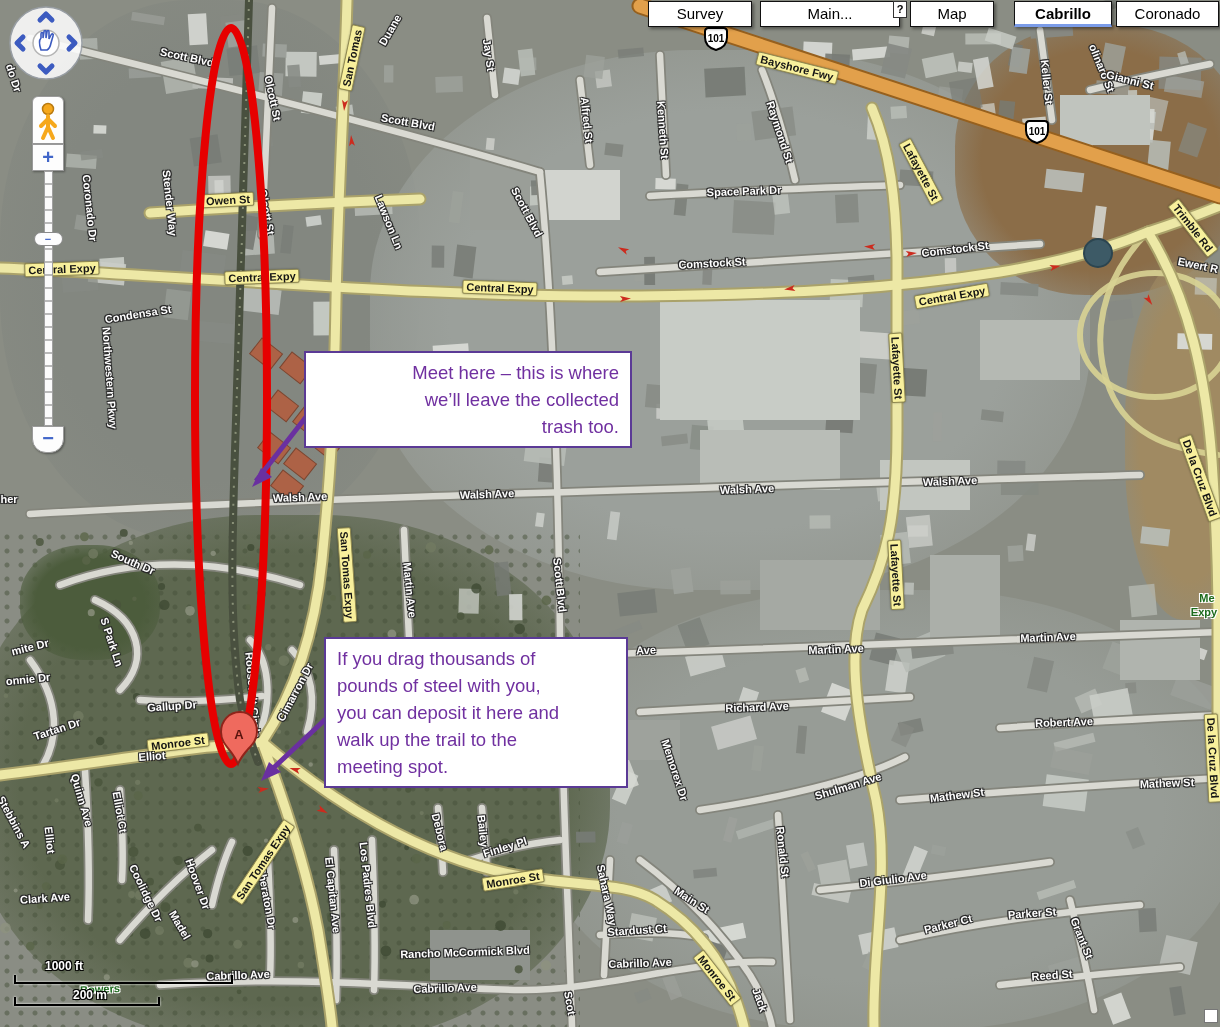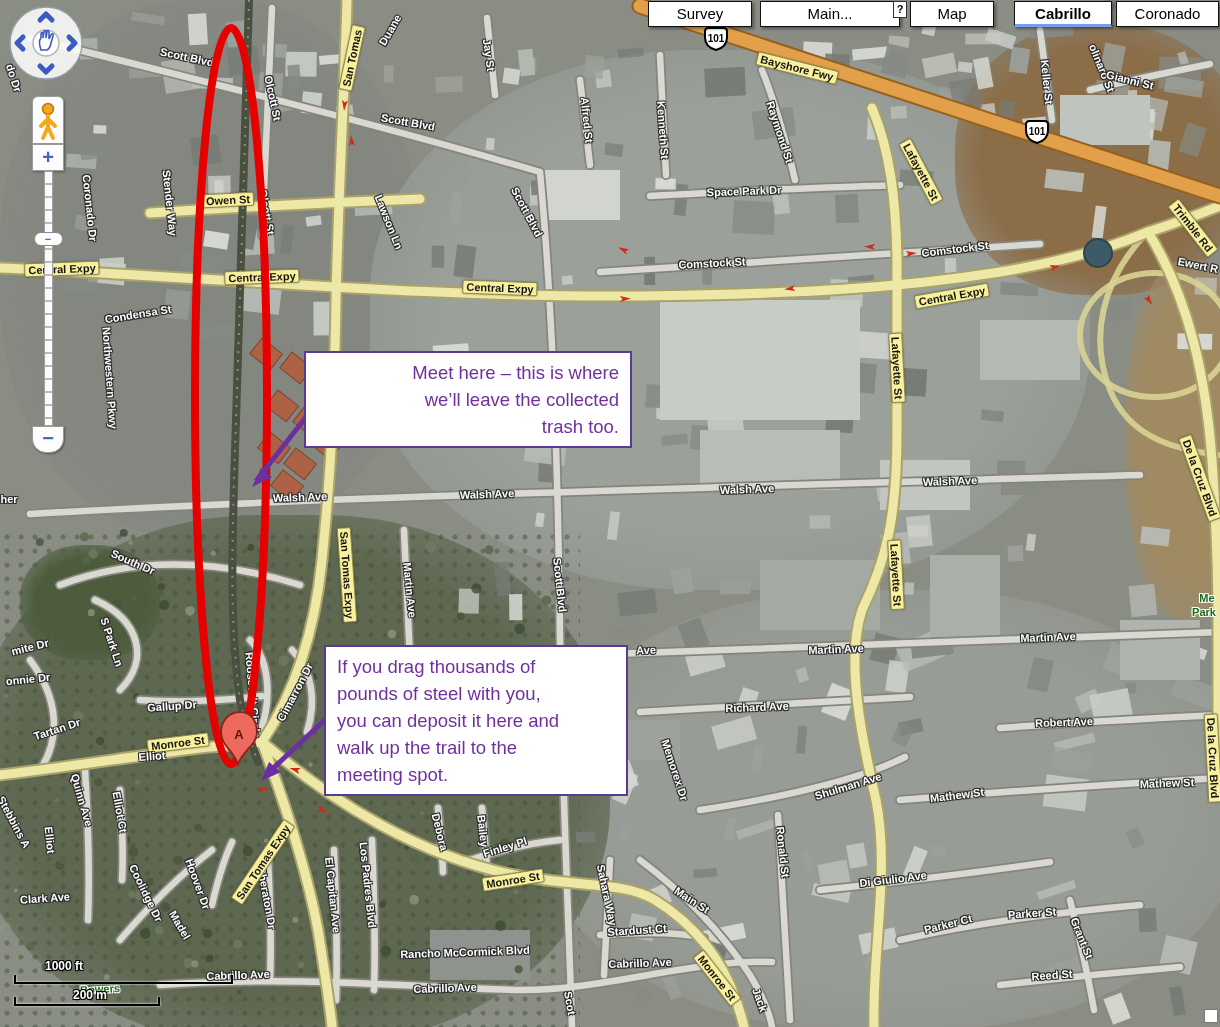--- a/index.html
+++ b/index.html
@@ -609,21 +609,21 @@
       <div class="lbl" style="left: 300px; top: 497px; --r: -2deg;">Walsh Ave</div>
       <div class="lbl" style="left: 487px; top: 494px; --r: -2deg;">Walsh Ave</div>
       <div class="lbl" style="left: 747px; top: 489px; --r: -2deg;">Walsh Ave</div>
       <div class="lbl" style="left: 950px; top: 481px; --r: -2deg;">Walsh Ave</div>
       <div class="lbl" style="left: 9px; top: 467px; margin-top: 32px; --r: 0deg;">her</div>
       <div class="lbl y" style="left: 347px; top: 575px; --r: 86deg;">San Tomas Expy</div>
       <div class="lbl" style="left: 410px; top: 590px; --r: 84deg;">Martin Ave</div>
       <div class="lbl" style="left: 560px; top: 585px; --r: 84deg;">Scott Blvd</div>
       <div class="lbl y" style="left: 896px; top: 575px; --r: 87deg;">Lafayette St</div>
       <div class="lbl g" style="left: 1207px; top: 598px; --r: 0deg;">Me</div>
-      <div class="lbl g" style="left: 1204px; top: 612px; --r: 0deg;">Park</div>
+      <div class="lbl g" style="left: 1204px; top: 612px; --r: 0deg;">Expy</div>
       <div class="lbl" style="left: 30px; top: 647px; --r: -14deg;">mite Dr</div>
       <div class="lbl" style="left: 133px; top: 562px; --r: 24deg;">South Dr</div>
       <div class="lbl" style="left: 112px; top: 642px; --r: 72deg;">S Park Ln</div>
       <div class="lbl" style="left: 28px; top: 679px; --r: -6deg;">onnie Dr</div>
       <div class="lbl" style="left: 172px; top: 706px; --r: -4deg;">Gallup Dr</div>
       <div class="lbl" style="left: 57px; top: 729px; --r: -18deg;">Tartan Dr</div>
       <div class="lbl y" style="left: 178px; top: 743px; --r: -7deg;">Monroe St</div>
       <div class="lbl" style="left: 152px; top: 756px; --r: -4deg;">Elliot</div>
       <div class="lbl" style="left: 253px; top: 695px; --r: 85deg;">Roosevelt Circle</div>
       <div class="lbl" style="left: 295px; top: 692px; --r: -62deg;">Cimarron Dr</div>
@@ -684,21 +684,21 @@
     </g>
     <g stroke="#6a30a0" fill="#6a30a0">
       <line x1="330" y1="715" x2="267" y2="774" stroke-width="5"></line>
       <path d="M261,781 L281,772 L269,762 Z" stroke="none"></path>
     </g>
   </svg>
 
   <div class="callout" style="left:304px;top:351px;width:328px;text-align:right;">Meet here – this is where
 we’ll leave the collected
 trash too.</div>
-  <div class="callout" style="left:324px;top:637px;width:304px;margin-top:8px;">If you drag thousands of
+  <div class="callout" style="left:324px;top:637px;width:304px;">If you drag thousands of
 pounds of steel with you,
 you can deposit it here and
 walk up the trail to the
 meeting spot.</div>
 
   <svg id="pan-ctl" width="80" height="82">
     <circle cx="40" cy="40" r="36" fill="#fdfdfd" opacity="0.88" stroke="#9aa0a8" stroke-width="1.5"></circle>
     <g stroke="#3c5bc0" stroke-width="5" fill="none" stroke-linecap="round" stroke-linejoin="round">
       <g>
           <polyline points="34,17 40,11 46,17"></polyline>

